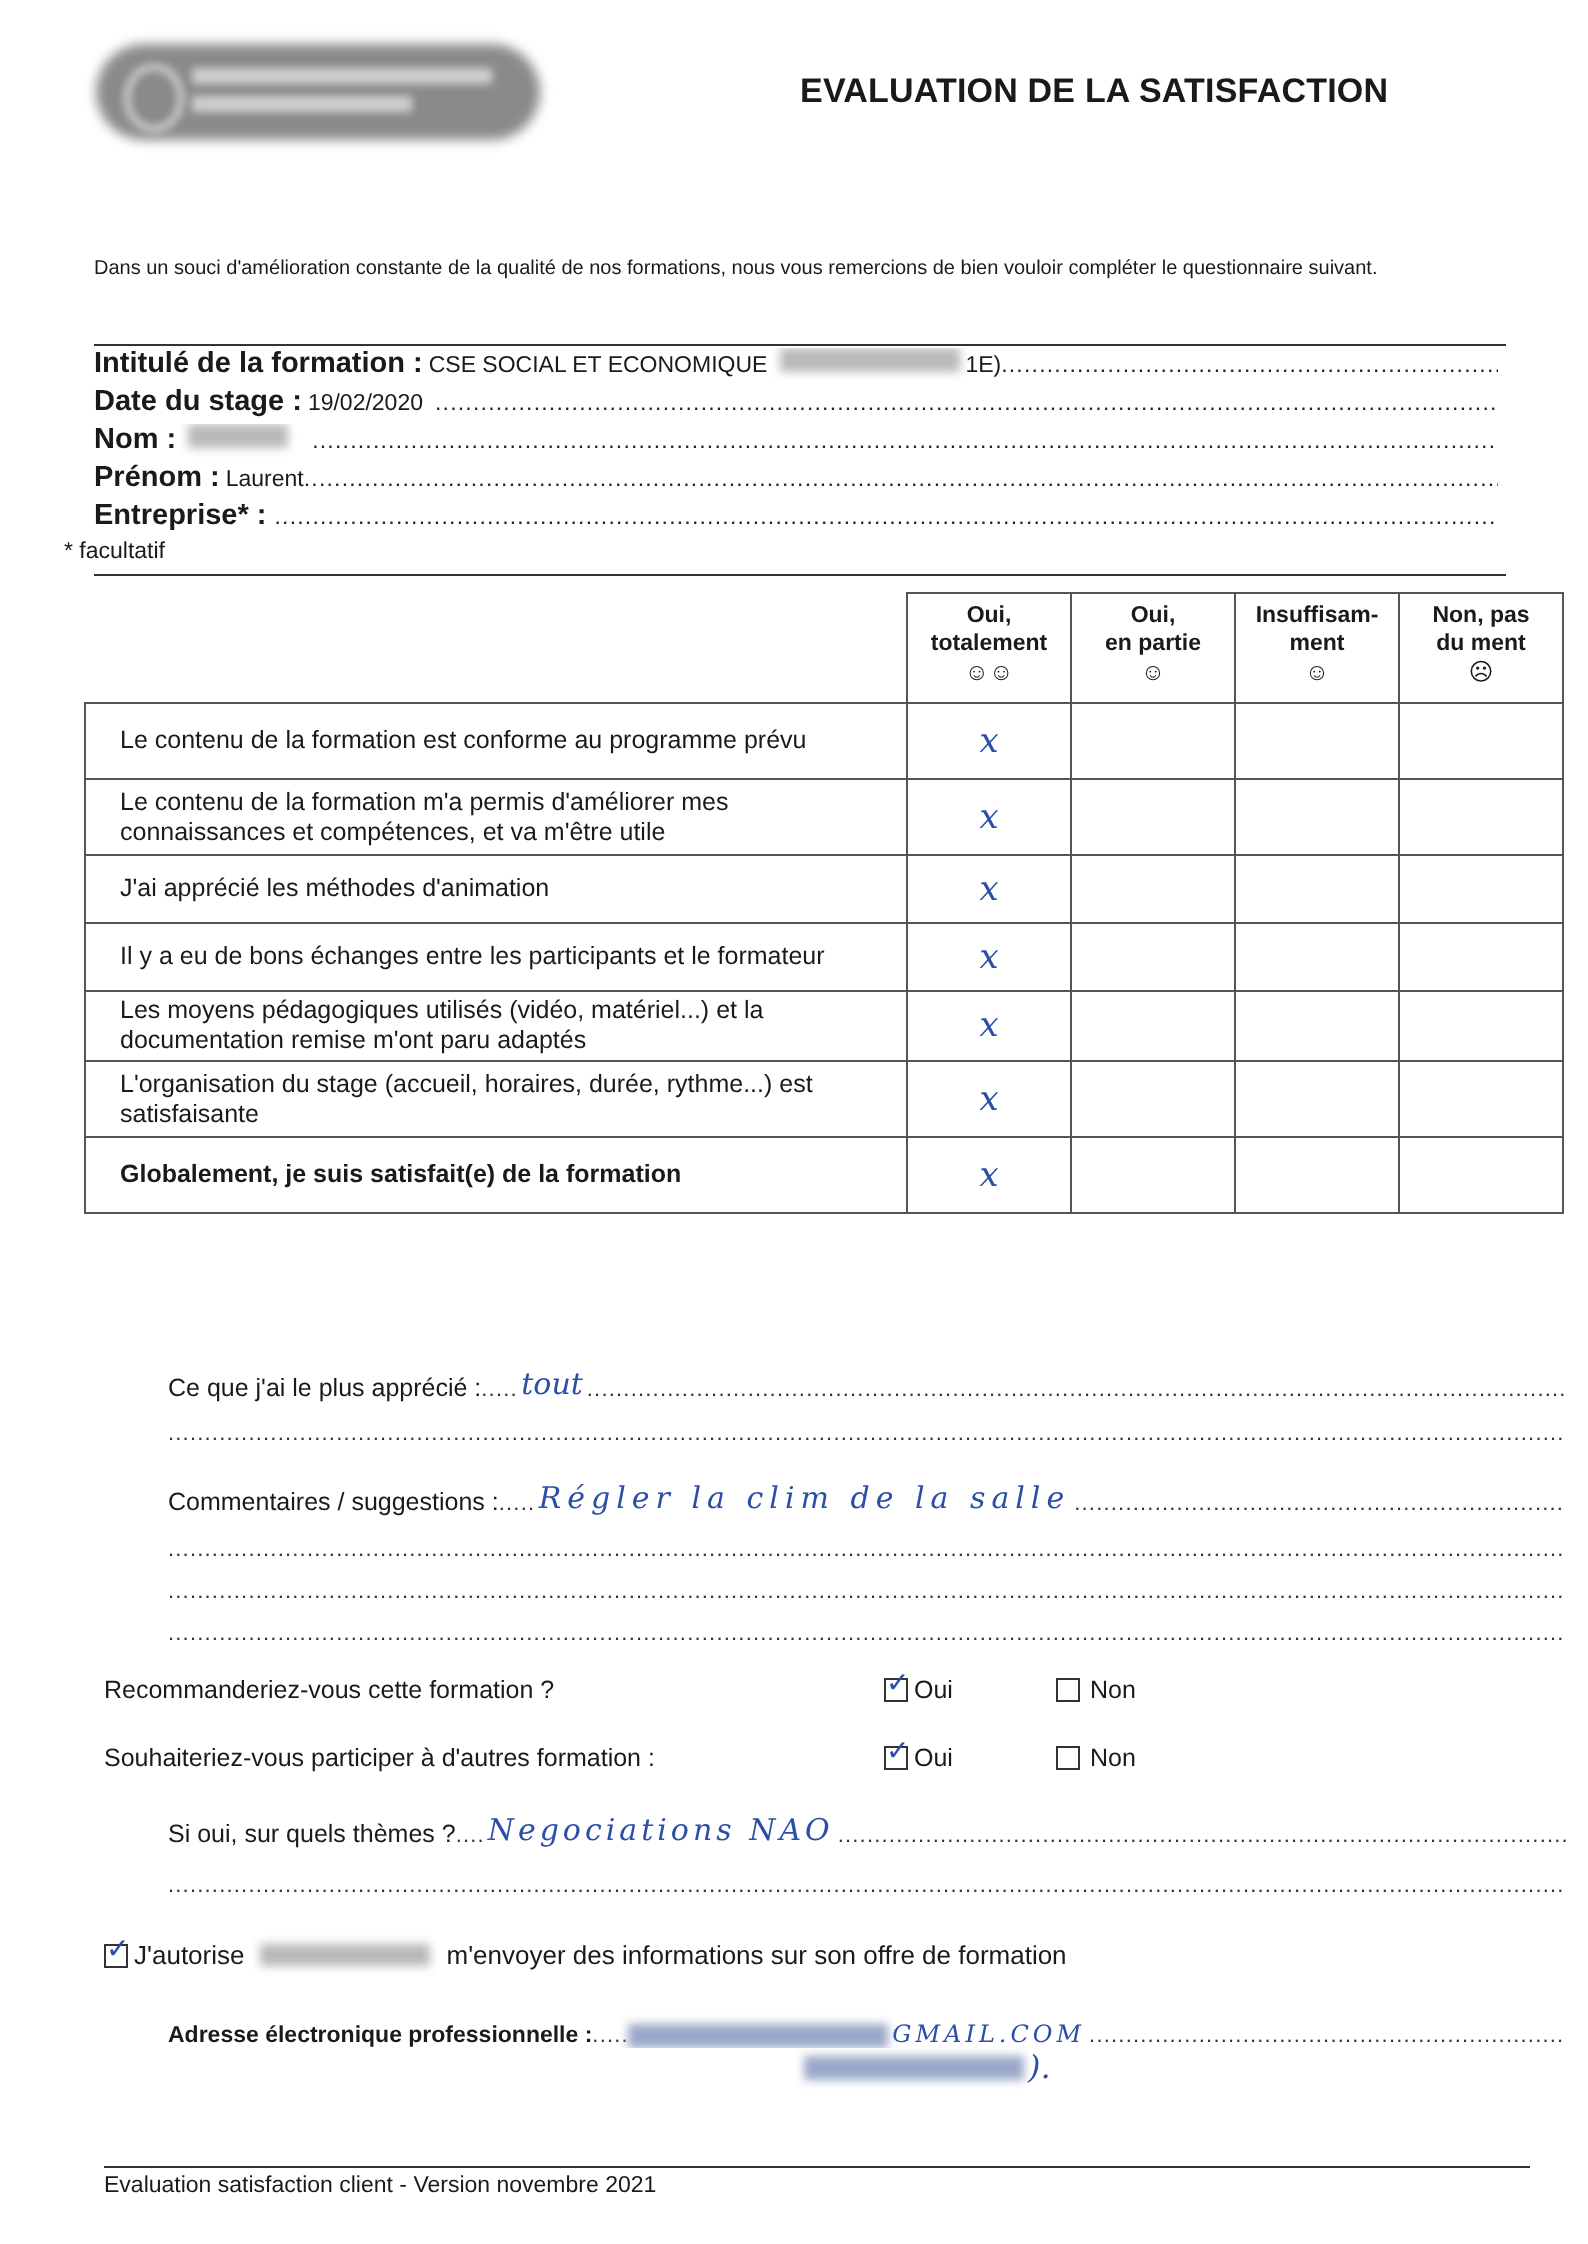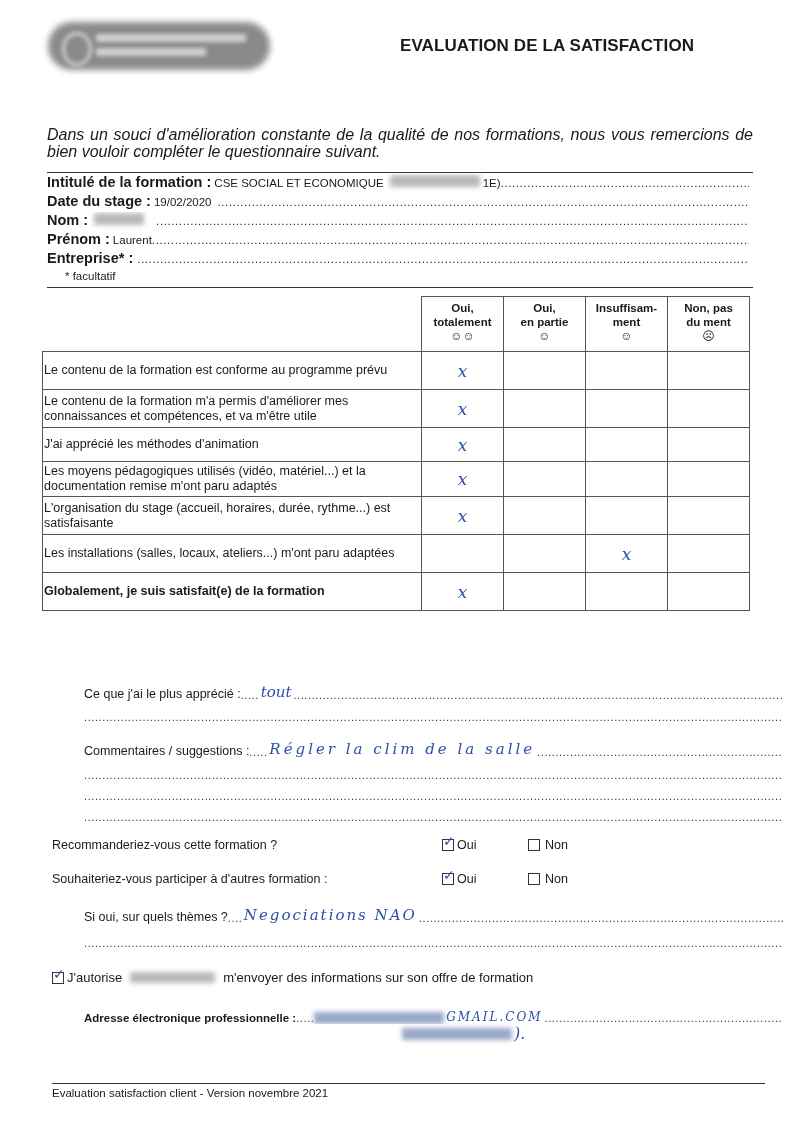--- a/index.html
+++ b/index.html
@@ -6,34 +6,34 @@
   body { width:794px; height:1122px; position:relative; overflow:hidden;
          font-family:"Liberation Sans", sans-serif; color:#1a1a1a; }
   .abs { position:absolute; }
   .logo { left:48px; top:22px; width:222px; height:48px; border-radius:24px;
           background:#8a8a8a; filter:blur(3px); }
   .logo-c { left:62px; top:32px; width:24px; height:28px; border-radius:50%;
             border:3px solid #d8d8d8; filter:blur(2px); }
   .logo-t1 { left:96px; top:34px; width:150px; height:8px; background:#d0d0d0; filter:blur(2px); }
   .logo-t2 { left:96px; top:48px; width:110px; height:8px; background:#d0d0d0; filter:blur(2px); }
   .title { left:400px; top:36px; font-size:17px; font-weight:bold; letter-spacing:0.1px; }
-  .intro { left:47px; top:126px; width:706px; font-size:16px; font-style:italic; line-height:17px; text-align:justify; text-align-last:left; }
+  .intro { left:47px; top:126px; width:706px; font-size:10px; line-height:17px; text-align:justify; text-align-last:left; }
   .hr { height:0; border-top:1.5px solid #333; }
   .field { left:47px; width:702px; height:19px; display:flex; align-items:baseline; white-space:nowrap; overflow:hidden; }
   .field .lbl { font-size:14.5px; font-weight:bold; }
   .field .val { font-size:11.5px; margin-left:3px; }
   .field .dots { flex:1; overflow:hidden; font-size:11.5px; letter-spacing:0.6px; color:#222; }
   .field .dots::after { content:"......................................................................................................................................................................................................................................................"; }
   .blur { display:inline-block; background:#b9b9b9; filter:blur(2.5px); vertical-align:middle; }
-  .facult { left:65px; top:270px; font-size:11.5px; }
+  .facult { left:32px; top:270px; font-size:11.5px; }
   table.grid { position:absolute; left:42px; top:296px; border-collapse:collapse; font-size:12.5px; }
   table.grid td, table.grid th { border:1px solid #555; padding:0; }
   table.grid th { font-size:11.5px; font-weight:bold; text-align:center; vertical-align:top; line-height:14px; padding-top:4px; height:50px; }
   table.grid th.empty { border:none; border-bottom:1px solid #555; border-right:1px solid #555; }
-  table.grid td.q { width:376px; padding:2px 1px; line-height:15px; vertical-align:middle; }
+  table.grid td.q { width:376px; padding:2px 17px; line-height:15px; vertical-align:middle; }
   table.grid td.c { width:81px; text-align:center; vertical-align:middle; }
   .smiley { font-size:12px; font-weight:normal; display:block; }
   .mark { font-family:"DejaVu Serif", serif; color:#2b4fa8; font-size:17px; font-style:italic; }
   .line { left:52px; width:699px; height:19px; display:flex; align-items:flex-end; white-space:nowrap; overflow:hidden; font-size:12.5px;margin-left:32px; }
   .line .dots { flex:1; overflow:hidden; letter-spacing:0.6px; font-size:11px; color:#333; }
   .line .dots::after { content:"......................................................................................................................................................................................................................................................................."; }
   .hand { font-family:"DejaVu Serif", serif; font-style:italic; color:#2b4fa8; font-size:15px; margin:0 2px; }
   .q2 { left:52px; font-size:12.5px; }
   .opt { font-size:12.5px; display:flex; align-items:center; }
   .box { display:inline-block; width:10px; height:10px; border:1px solid #333; margin-right:3px; position:relative; }
@@ -109,38 +109,38 @@
         <td class="c"></td>
       </tr>
       <tr style="height: 34px;">
         <td class="q">J'ai apprécié les méthodes d'animation</td>
         <td class="c"><span class="mark">x</span></td>
         <td class="c"></td>
         <td class="c"></td>
         <td class="c"></td>
       </tr>
       <tr style="height: 34px;">
+        <td class="q">Il y a eu de bons échanges entre les participants et le formateur</td>
+        <td class="c"><span class="mark">x</span></td>
+        <td class="c"></td>
+        <td class="c"></td>
+        <td class="c"></td>
+      </tr>
+      <tr style="height: 34px;">
         <td class="q">Les moyens pédagogiques utilisés (vidéo, matériel...) et la documentation remise m'ont paru adaptés</td>
         <td class="c"><span class="mark">x</span></td>
         <td class="c"></td>
         <td class="c"></td>
         <td class="c"></td>
       </tr>
       <tr style="height: 38px;">
         <td class="q">L'organisation du stage (accueil, horaires, durée, rythme...) est satisfaisante</td>
         <td class="c"><span class="mark">x</span></td>
         <td class="c"></td>
         <td class="c"></td>
-        <td class="c"></td>
-      </tr>
-      <tr style="height: 38px;">
-        <td class="q">Les installations (salles, locaux, ateliers...) m'ont paru adaptées</td>
-        <td class="c"></td>
-        <td class="c"></td>
-        <td class="c"><span class="mark">x</span></td>
         <td class="c"></td>
       </tr>
       <tr style="height: 38px;">
         <td class="q" style="font-weight: bold;">Globalement, je suis satisfait(e) de la formation</td>
         <td class="c"><span class="mark">x</span></td>
         <td class="c"></td>
         <td class="c"></td>
         <td class="c"></td>
       </tr>
     </tbody>

